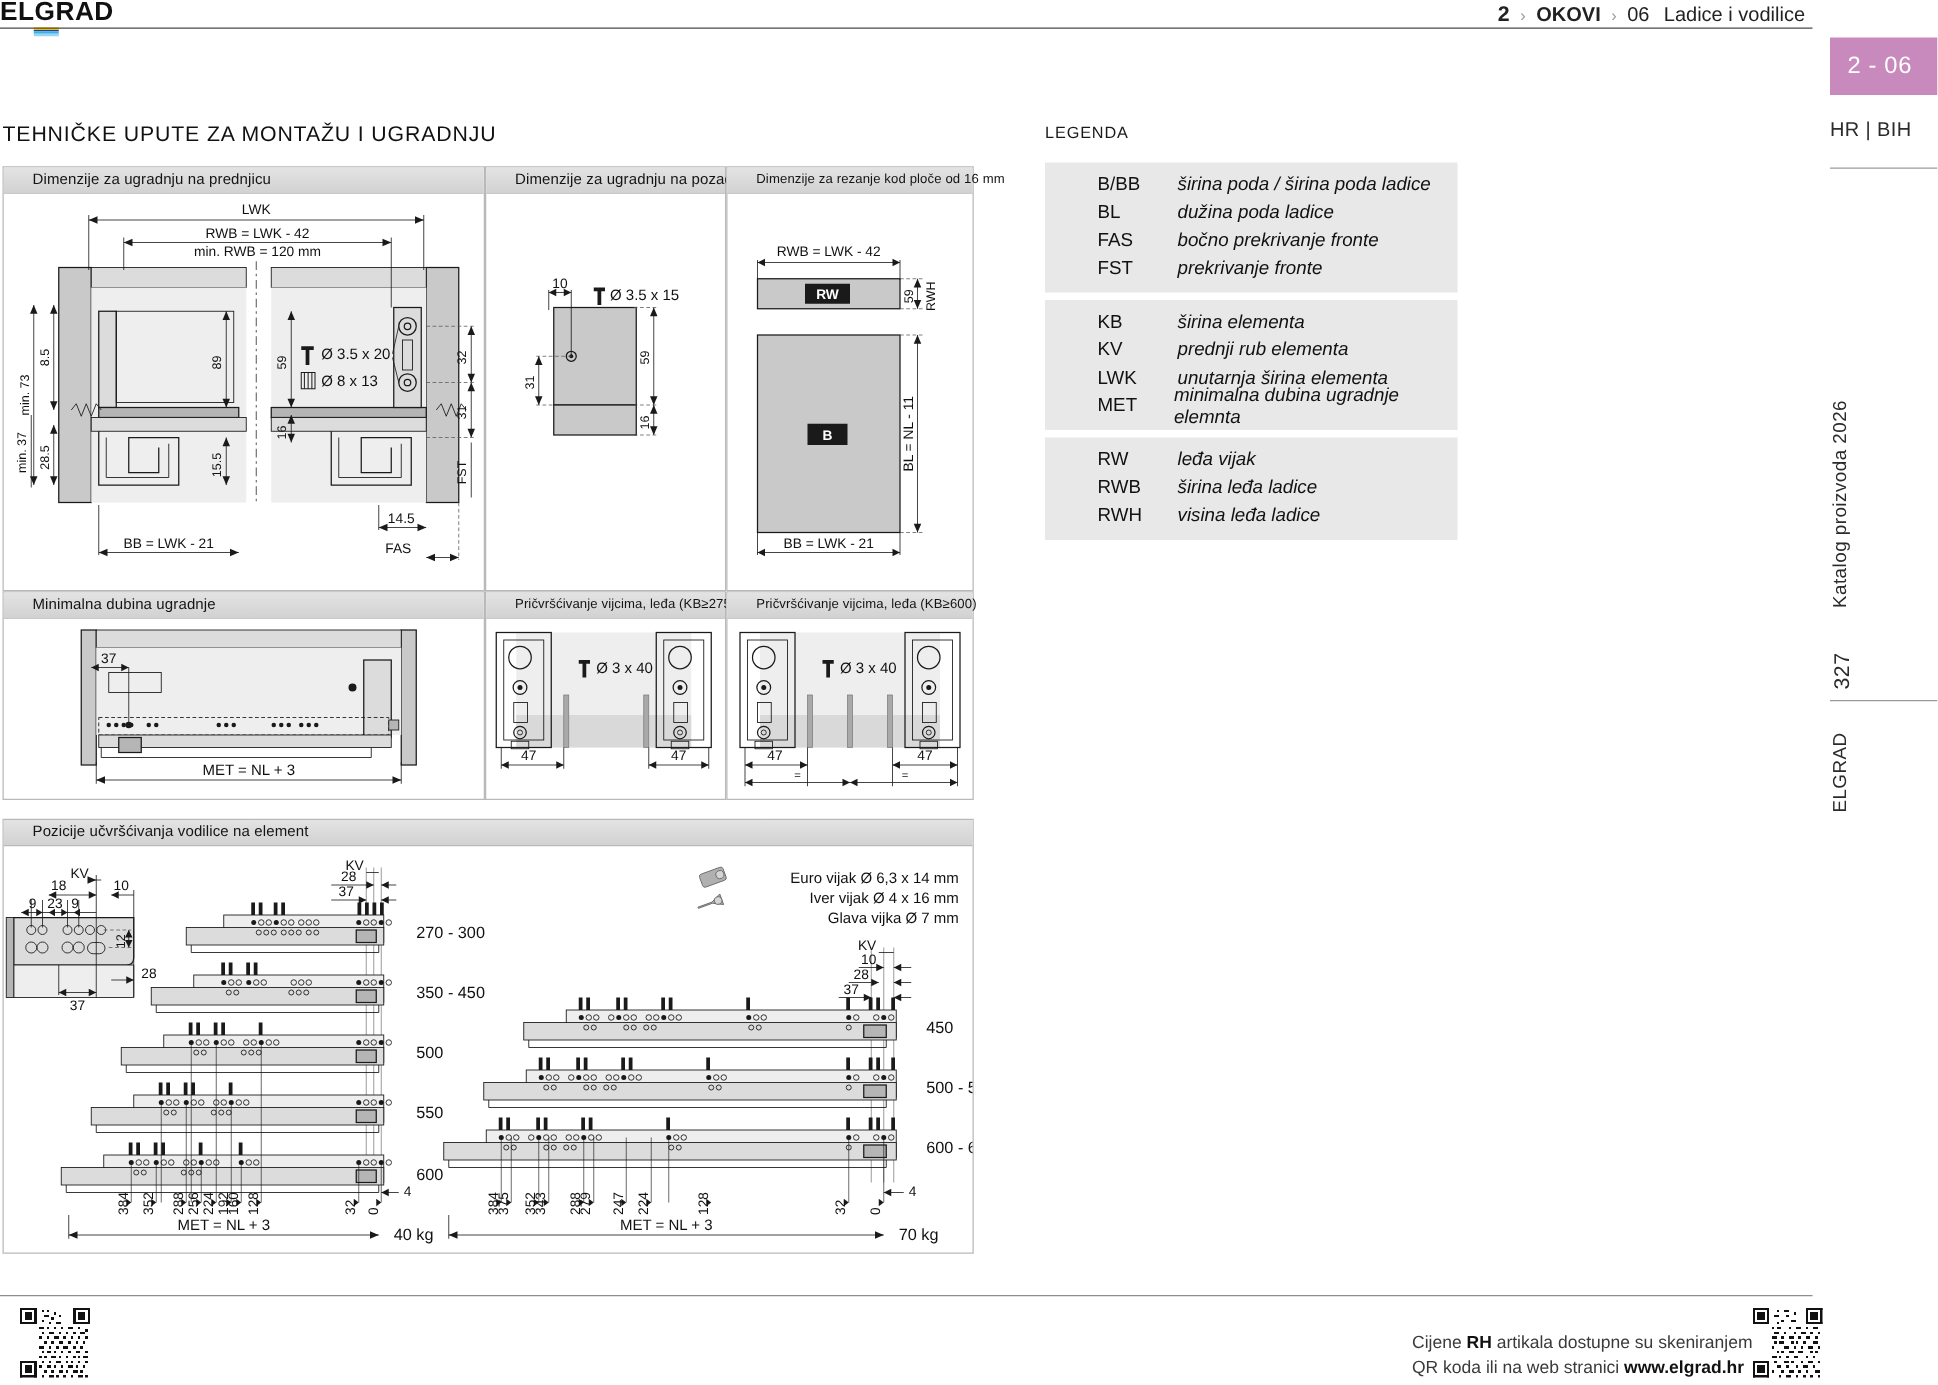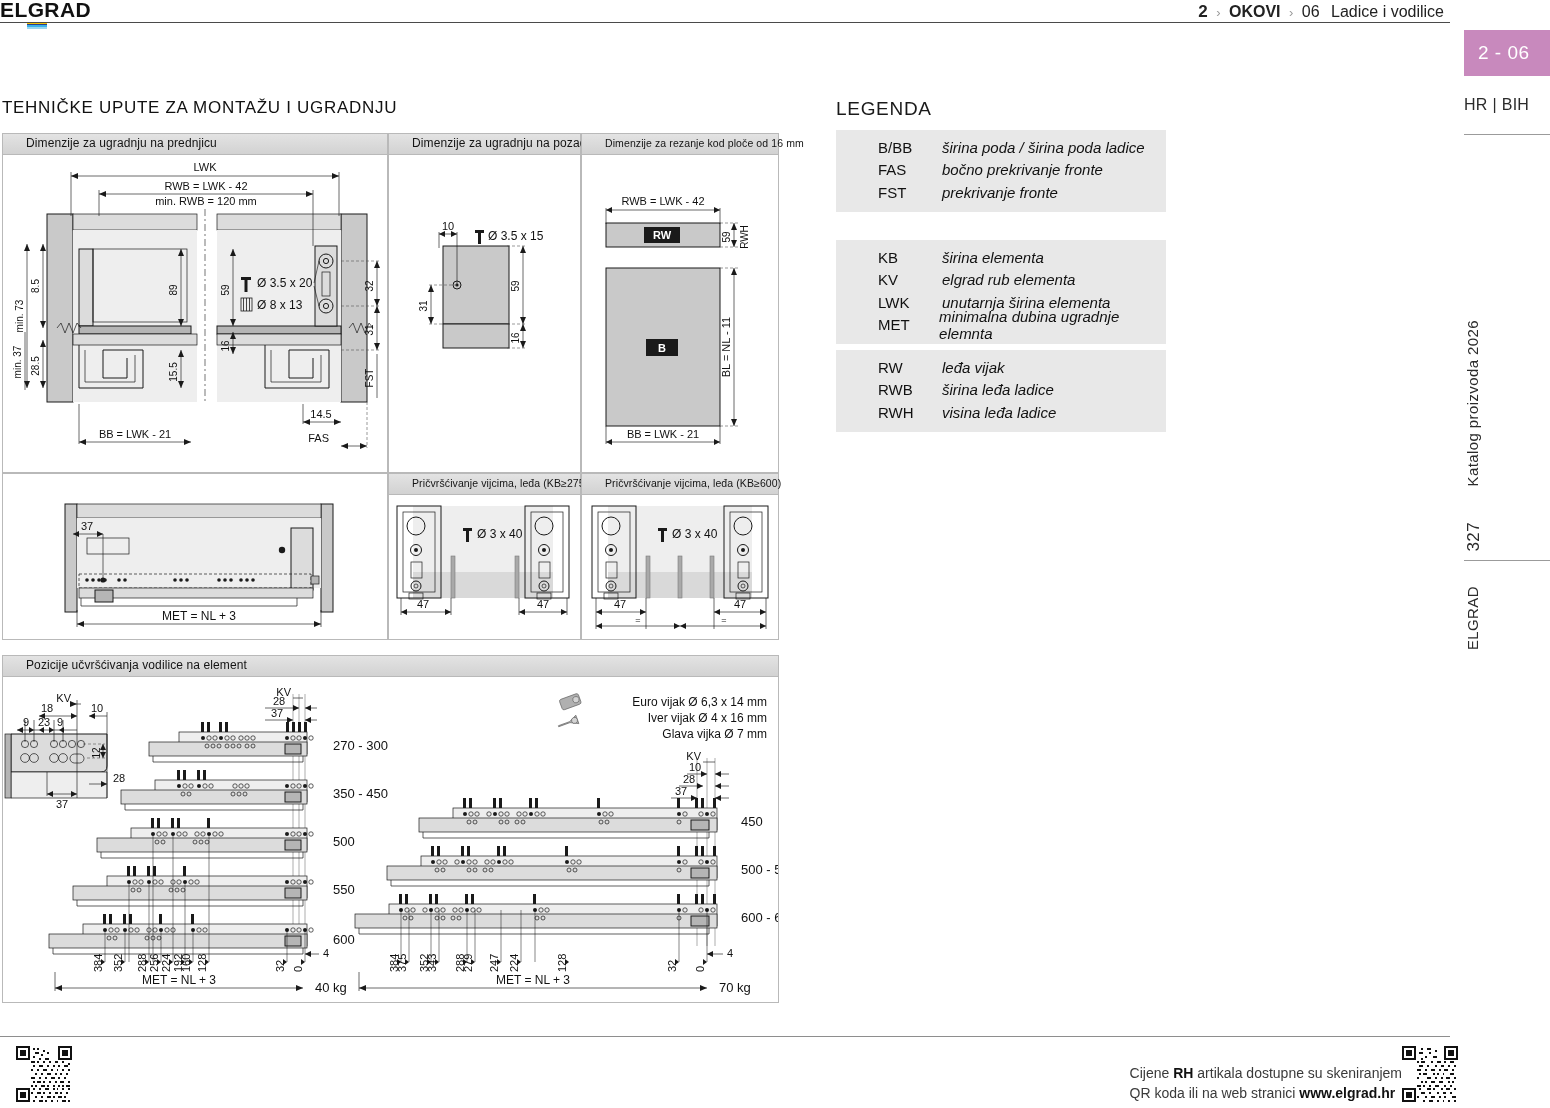--- a/index.html
+++ b/index.html
@@ -36,21 +36,21 @@
 
   
   .panel{position:absolute;box-sizing:border-box;border:1px solid #b9b9b9;background:#fff;}
   .pbar{position:absolute;left:0;top:0;right:0;height:20px;
     background:linear-gradient(#e3e3e3,#d2d2d2);border-bottom:1px solid #b9b9b9;}
   .pbar span{position:absolute;left:23px;top:2px;font-size:12px;color:#141414;white-space:nowrap;letter-spacing:.1px;}
   .pbar.sm span{font-size:10.5px;top:3px;}
   .pbody{position:absolute;left:0;top:20px;right:0;bottom:0;overflow:hidden;}
 
   
-  .leg-title{position:absolute;left:836px;top:98px;font-size:19px;letter-spacing:.7px;}
+  .leg-title{position:absolute;left:836px;top:98px;font-size:13px;letter-spacing:.7px;}
   .leg-block{position:absolute;left:836px;width:330px;background:#e8e8e8;box-sizing:border-box;padding:6px 0 8px 0;}
   .leg-row{display:flex;height:22.5px;align-items:center;padding-left:32px;}
   .leg-k{width:74px;padding-left:10px;box-sizing:border-box;font-size:15px;color:#111;}
   .leg-v{font-size:15px;color:#111;font-style:italic;}
 
   
   .foot-rule{position:absolute;left:0;top:1036px;width:1450px;height:1px;background:#8e8e8e;}
   .qr{position:absolute;width:56px;height:56px;background:#fff;}
   .foot-txt{position:absolute;font-size:14px;color:#3a3a3a;line-height:1.45;}
   .foot-txt b{font-weight:bold;color:#111;}
@@ -106,36 +106,40 @@
 
   <div class="sec-title" style="left:2px;top:98px">TEHNIČKE UPUTE ZA MONTAŽU I UGRADNJU</div>
   <div class="leg-title">LEGENDA</div>
 
   <div class="leg-block" id="lg0" style="top:130px">
       <div class="leg-row">
         <div class="leg-k">B/BB</div>
         <div class="leg-v">širina poda / širina poda ladice</div>
       </div>
       <div class="leg-row">
+        <div class="leg-k">BL</div>
+        <div class="leg-v">dužina poda ladice</div>
+      </div>
+      <div class="leg-row">
         <div class="leg-k">FAS</div>
         <div class="leg-v">bočno prekrivanje fronte</div>
       </div>
       <div class="leg-row">
         <div class="leg-k">FST</div>
         <div class="leg-v">prekrivanje fronte</div>
       </div>
     </div>
   <div class="leg-block" id="lg1" style="top:240px">
       <div class="leg-row">
         <div class="leg-k">KB</div>
         <div class="leg-v">širina elementa</div>
       </div>
       <div class="leg-row">
         <div class="leg-k">KV</div>
-        <div class="leg-v">elgrad rub elementa</div>
+        <div class="leg-v">prednji rub elementa</div>
       </div>
       <div class="leg-row">
         <div class="leg-k">LWK</div>
         <div class="leg-v">unutarnja širina elementa</div>
       </div>
       <div class="leg-row">
         <div class="leg-k">MET</div>
         <div class="leg-v">minimalna dubina ugradnje elemnta</div>
       </div>
     </div>
@@ -377,20 +381,23 @@
         <path d="M24 288 L138 288" class="dim"></path>
         <path d="M24 288 l6 -3 l0 6 z" fill="#1a1a1a"></path>
           <path d="M138 288 l-6 -3 l0 6 z" fill="#1a1a1a"></path>
         <path d="M24 272 L24 290 M138 272 L138 290" class="dim"></path>
         <text class="t11" x="81" y="284" text-anchor="middle">BB = LWK - 21</text>
       </svg>
     </div>
   </div>
 
   <div class="panel" style="left:2px;top:473px;width:386px;height:167px">
+    <div class="pbar">
+      <span>Minimalna dubina ugradnje</span>
+    </div>
     <div class="pbody">
       <svg class="dw" width="386" height="145" viewBox="0 0 386 145">
         <rect x="62" y="10" width="12" height="108" class="fillA"></rect>
           <rect x="62" y="10" width="12" height="108" class="stk"></rect>
         <rect x="318" y="10" width="12" height="108" class="fillA"></rect>
           <rect x="318" y="10" width="12" height="108" class="stk"></rect>
         <rect x="74" y="10" width="244" height="14" class="fillB"></rect>
           <rect x="74" y="10" width="244" height="14" class="stkT"></rect>
         <rect x="74" y="24" width="244" height="70" class="fillC"></rect>
         <rect x="288" y="34" width="22" height="62" class="fillB"></rect>

